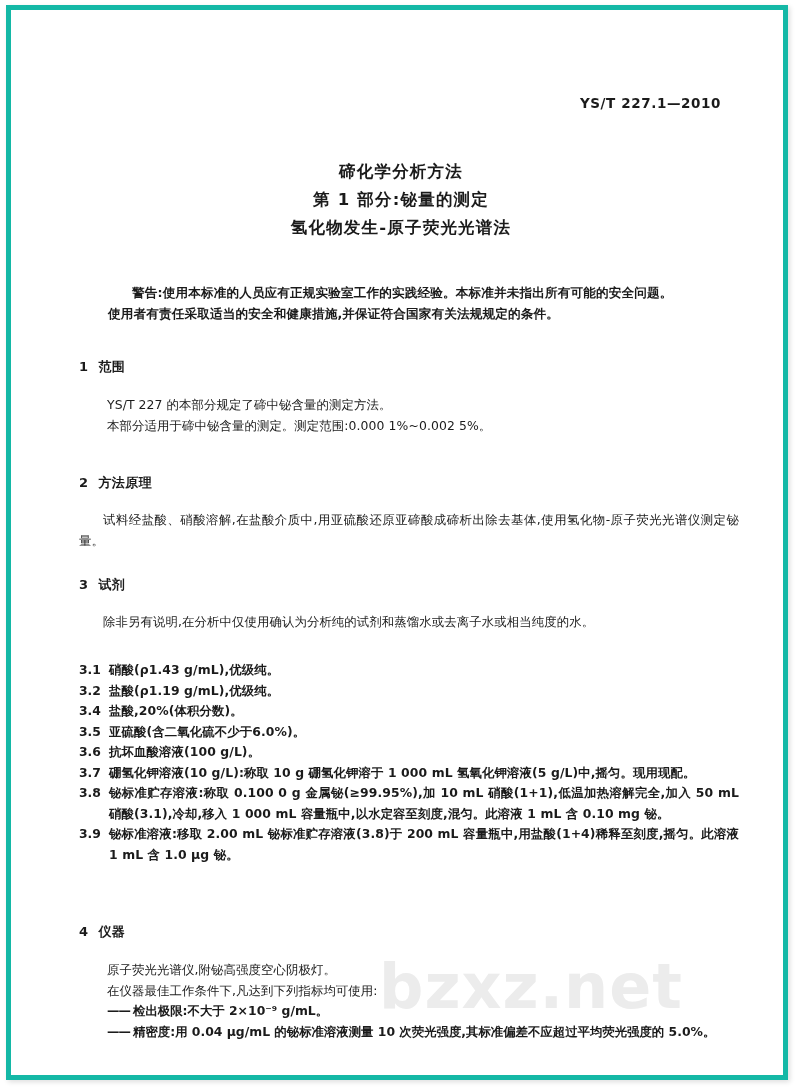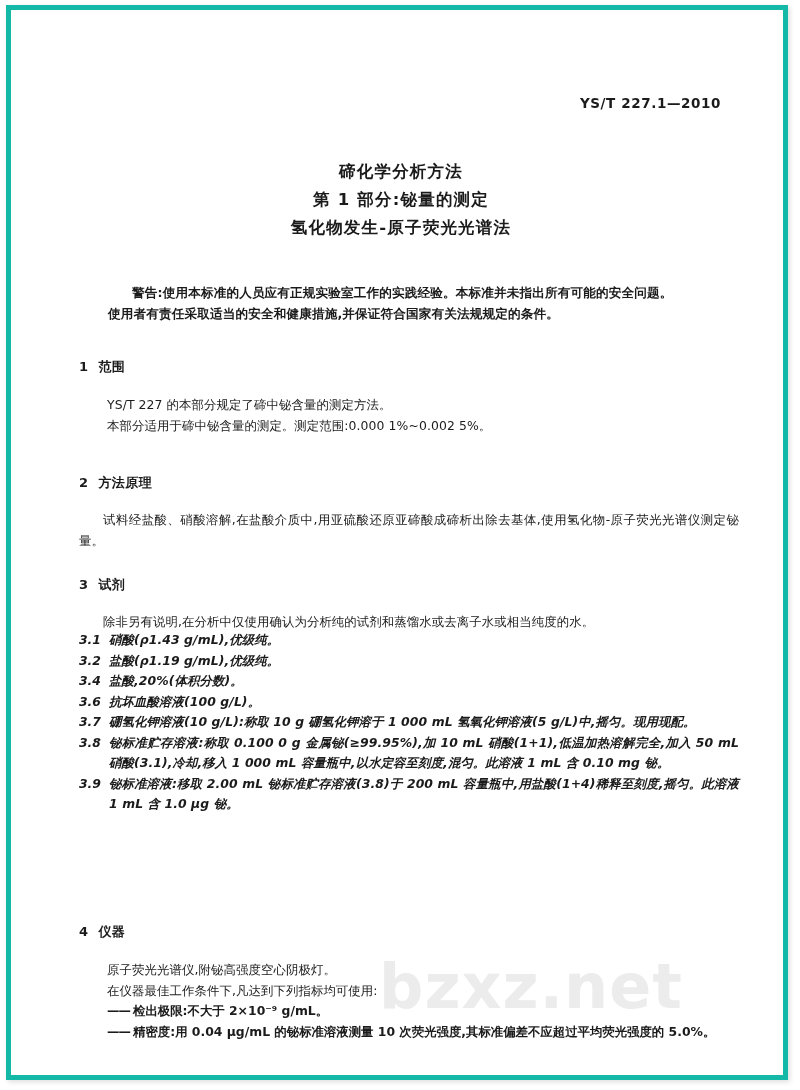--- a/index.html
+++ b/index.html
@@ -198,32 +198,36 @@
       <p class="ind">试料经盐酸、硝酸溶解,在盐酸介质中,用亚硫酸还原亚碲酸成碲析出除去基体,使用氢化物-原子荧光光谱仪测定铋量。</p>
     </div>
 
     <div class="sec-heading" style="top:566px;">
       <span class="num">3</span><span>试剂</span>
     </div>
     <div class="body-block" style="top:602px; left:68px; width:660px;">
       <p class="ind">除非另有说明,在分析中仅使用确认为分析纯的试剂和蒸馏水或去离子水或相当纯度的水。</p>
     </div>
 
-    <div class="num-list" style="top:620px;font-style:italic;">
+    <div class="num-list" style="top:650px;">
       <div class="num-row">
         <span class="idx">3.1</span>
         <span class="txt">硝酸(ρ1.43 g/mL),优级纯。</span>
       </div>
       <div class="num-row">
         <span class="idx">3.2</span>
         <span class="txt">盐酸(ρ1.19 g/mL),优级纯。</span>
       </div>
       <div class="num-row">
         <span class="idx">3.4</span>
         <span class="txt">盐酸,20%(体积分数)。</span>
+      </div>
+      <div class="num-row">
+        <span class="idx">3.5</span>
+        <span class="txt">亚硫酸(含二氧化硫不少于6.0%)。</span>
       </div>
       <div class="num-row">
         <span class="idx">3.6</span>
         <span class="txt">抗坏血酸溶液(100 g/L)。</span>
       </div>
       <div class="num-row">
         <span class="idx">3.7</span>
         <span class="txt">硼氢化钾溶液(10 g/L):称取 10 g 硼氢化钾溶于 1 000 mL 氢氧化钾溶液(5 g/L)中,摇匀。现用现配。</span>
       </div>
       <div class="num-row">

